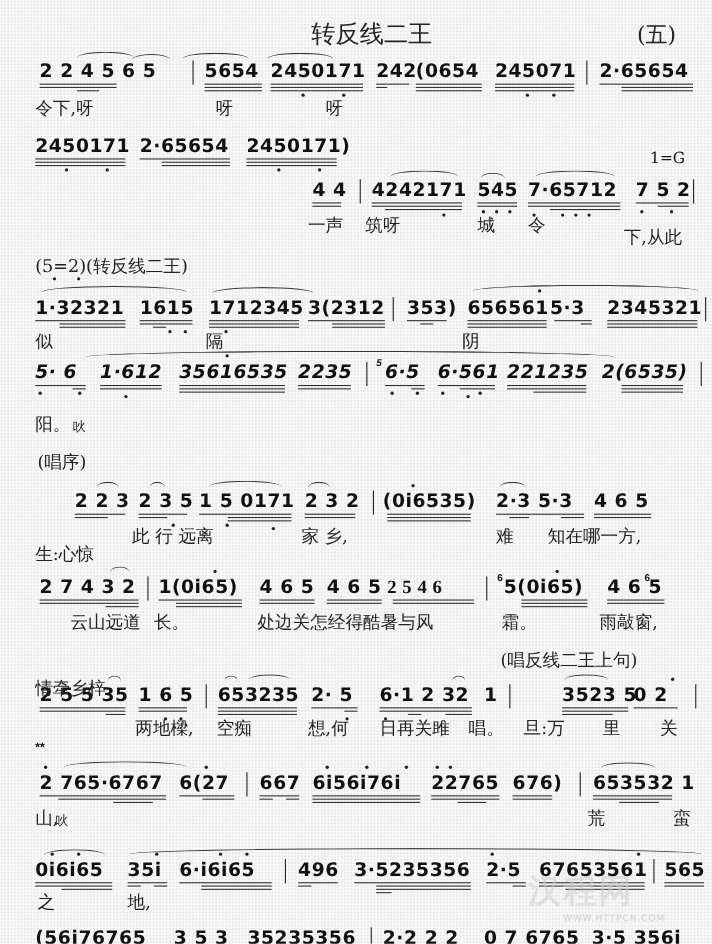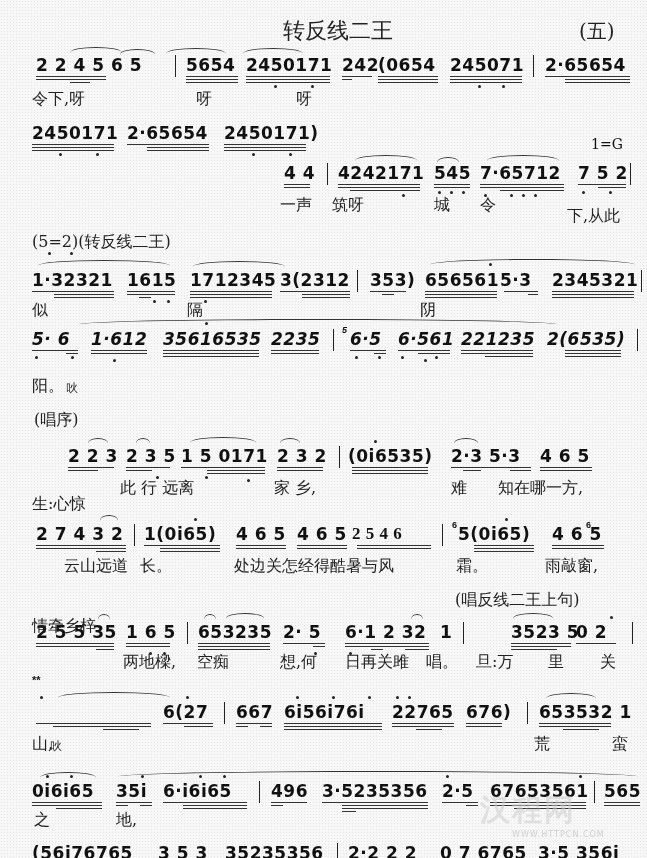--- a/index.html
+++ b/index.html
@@ -363,20 +363,21 @@
 <div class="lyr" style="left:345px; top:652px;">日再关雎</div>
 <div class="lyr" style="left:426px; top:652px;">唱。</div>
 <div class="lyr" style="left:476px; top:652px;">旦:万</div>
 <div class="lyr" style="left:548px; top:652px;">里</div>
 <div class="lyr" style="left:600px; top:652px;">关</div>
 <div class="abs" style="left:32px; top:674px; font-size:11px; font-weight:bold;">**</div>
 
 <div class="nrow" style="top:702px;">
   <div class="slur" style="left:58px; width:112px; top:-10px;"></div>
   <div class="slur" style="left:546px; width:50px; top:-9px;"></div>
+  <span class="note" style="left:36px;">2 765·6767</span>
   <span class="note" style="left:163px;">6(27</span>
   <div class="bar" style="left:224px;"></div>
   <span class="note" style="left:236px;">667</span>
   <span class="note" style="left:284px;">6i56i76i</span>
   <span class="note" style="left:392px;">22765</span>
   <span class="note" style="left:466px;">676)</span>
   <div class="bar" style="left:527px;"></div>
   <span class="note" style="left:539px;">653532 1</span>
   <div class="ul" style="left:36px; width:115px; top:21px;"></div>
     <div class="ul" style="left:53px; width:98px; top:24px;"></div>

